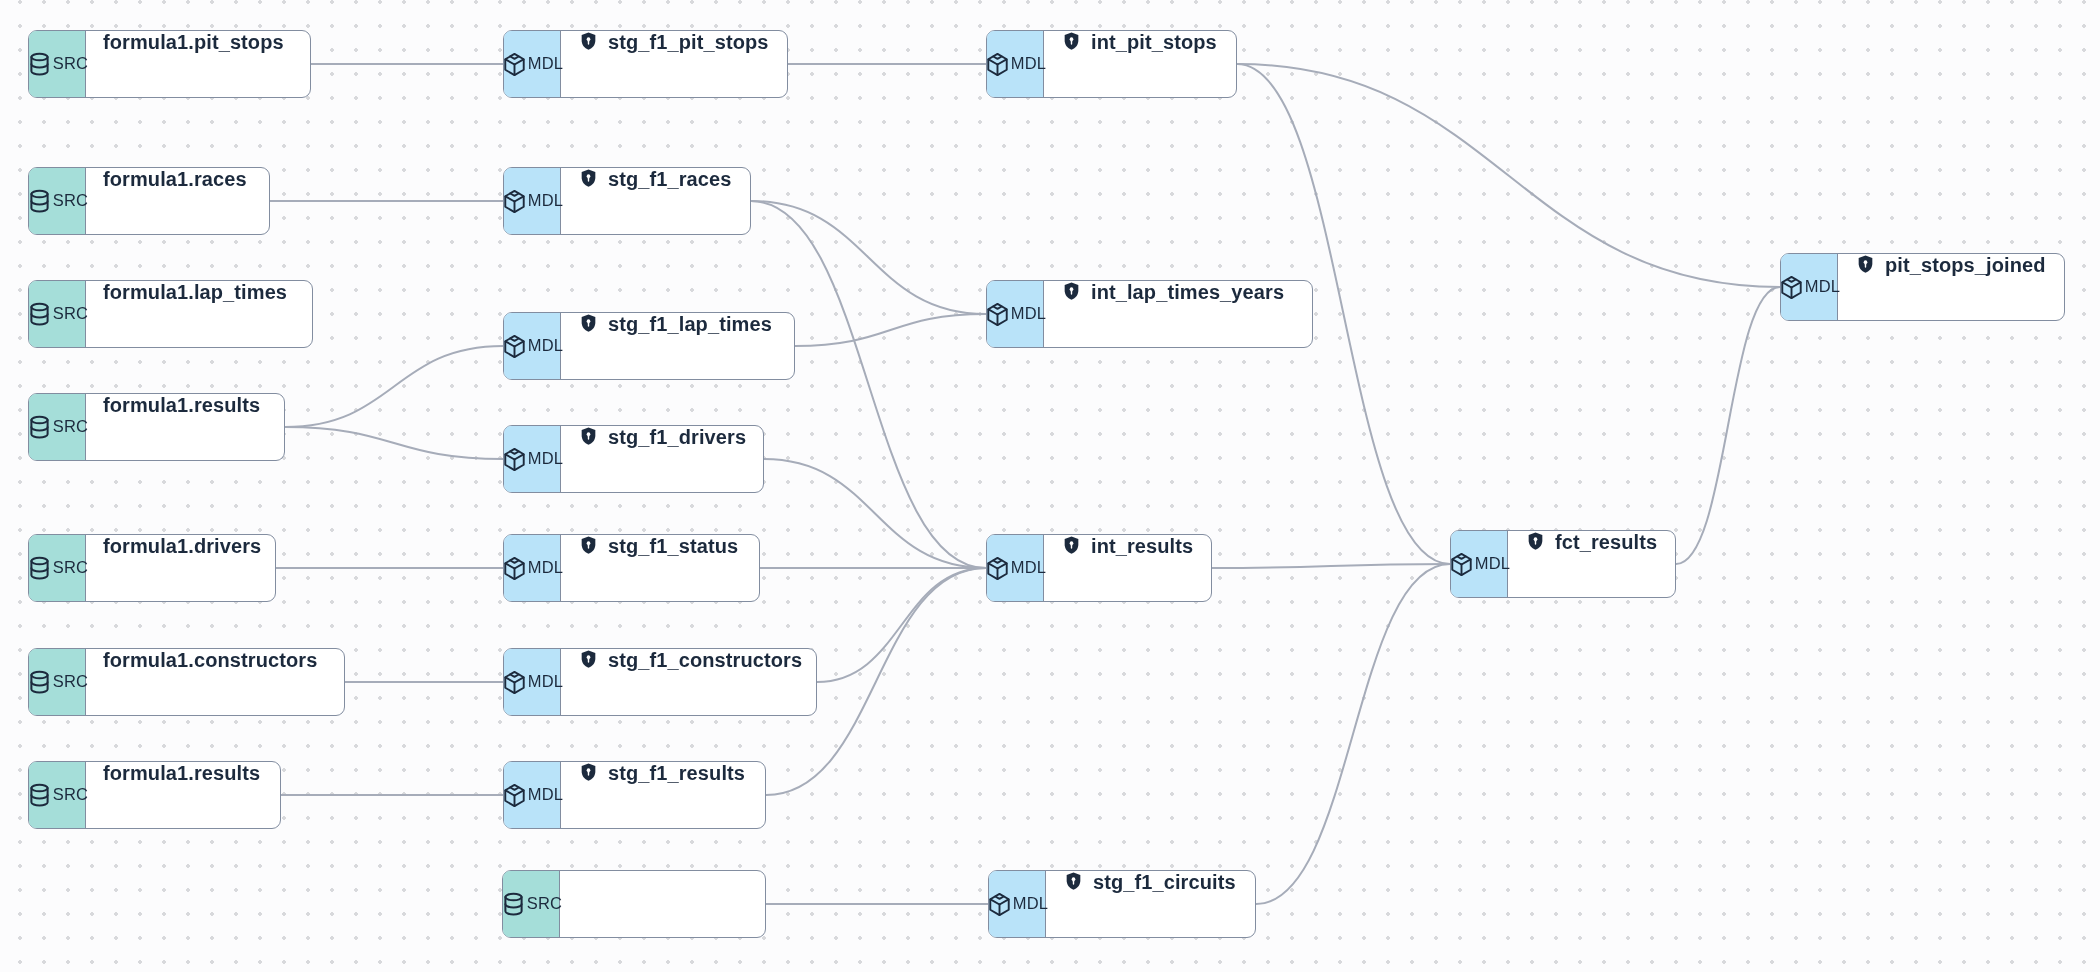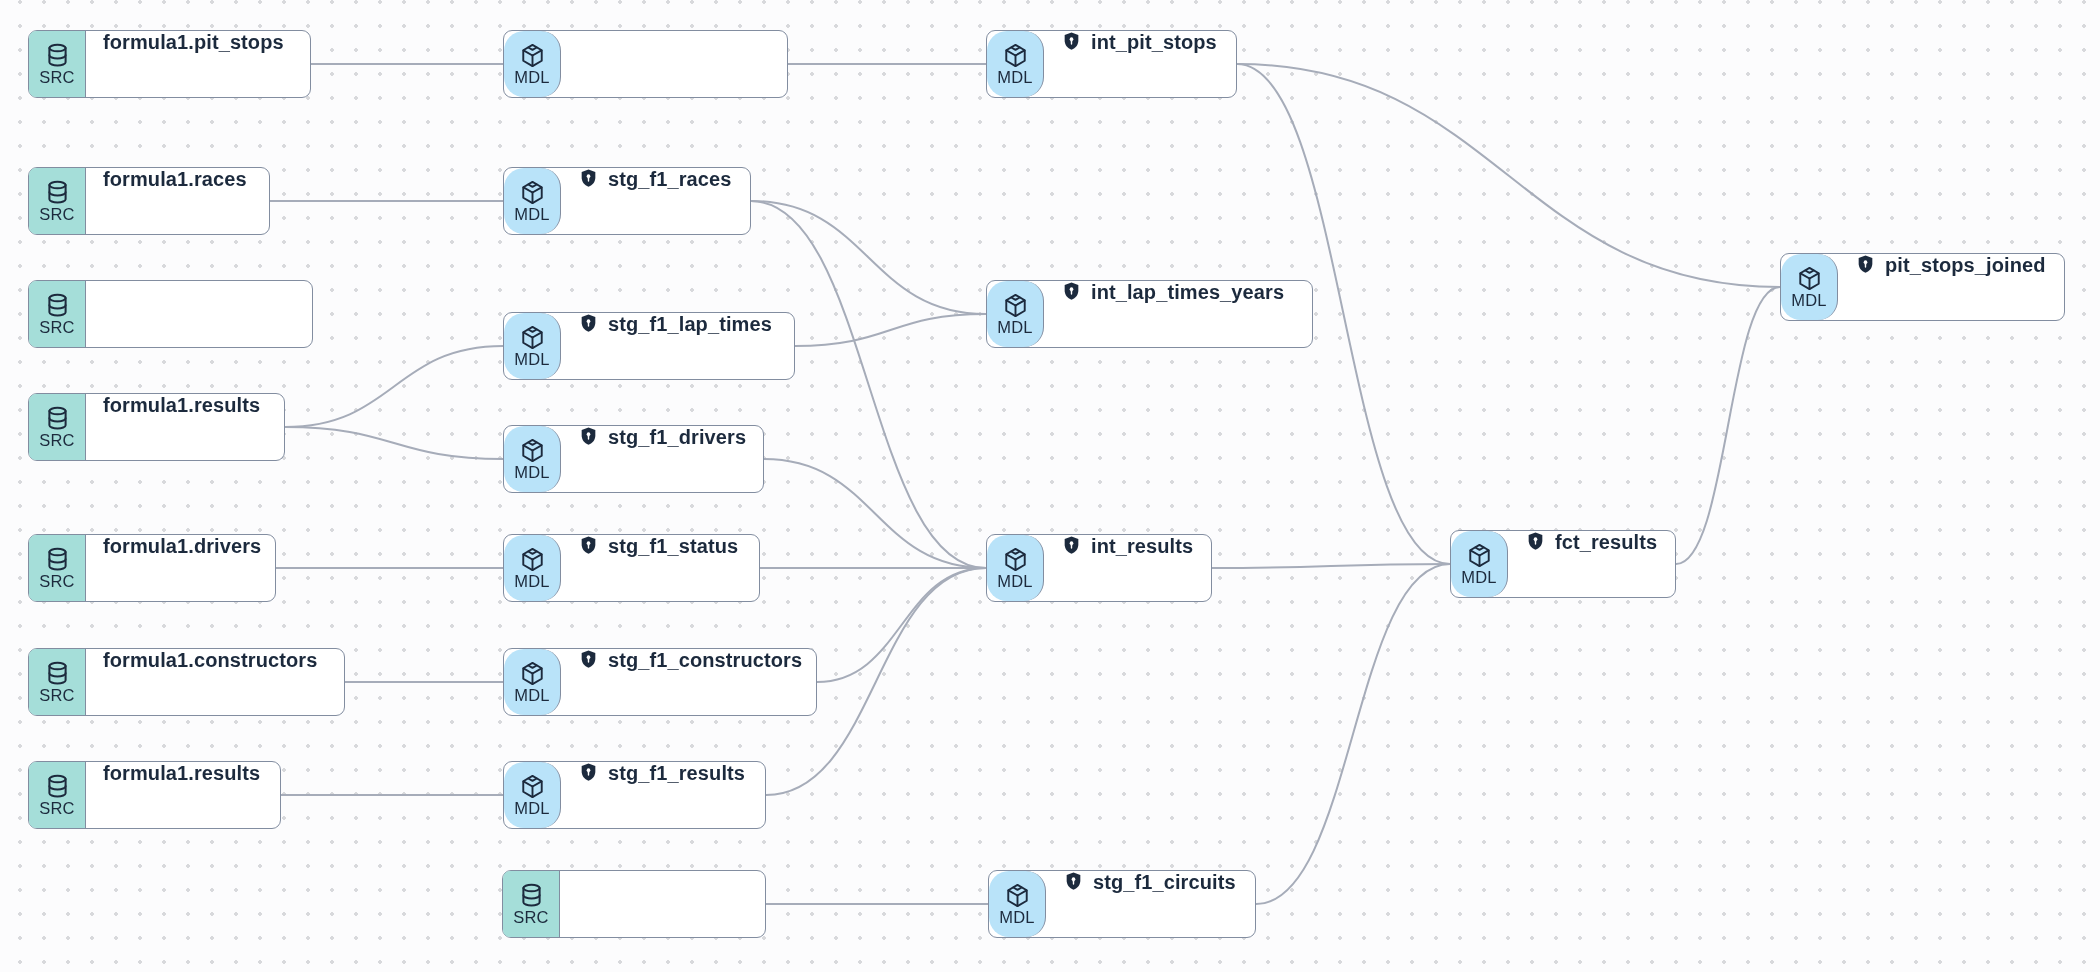--- a/index.html
+++ b/index.html
@@ -28,25 +28,25 @@
     position:absolute;display:flex;box-sizing:border-box;
     background:var(--node_bg);
     border:1.5px solid var(--border);
     border-radius:9px;
     cursor:pointer;
   }
   .badge{
     flex:0 0 56px;width:56px;
     border-right:1.5px solid var(--border);
     border-radius:7px 0 0 7px;
-    display:flex;flex-direction:column;align-items:center;justify-content:center;
+    display:flex;flex-direction:row;align-items:center;justify-content:center;
     gap:0px;color:var(--text);
   }
   .badge.SRC{background:var(--src_bg);}
-  .badge.MDL{background:var(--mdl_bg);border-radius:20px;}
+  .badge.MDL{background:var(--mdl_bg);}
   .badge .ktext{font-size:16.5px;line-height:1.05;letter-spacing:.2px;}
   .badge .nicon{display:flex;align-items:center;justify-content:center;}
   .badge .nicon svg{width:27px;height:27px;stroke:var(--text);}
   .label{
     flex:1;display:flex;align-items:flex-start;gap:9px;
     padding:0 12px 0 17px;
     font-size:20px;color:var(--text);white-space:nowrap;font-weight:bold;
   }
   .label .shield{display:flex;align-items:center;}
   .label .shield svg{width:21px;height:21px;}
@@ -115,20 +115,24 @@
     <div class="badge SRC">
       <span class="nicon">
           <svg viewBox="0 0 24 24" fill="none" stroke-width="1.8" stroke-linecap="round" stroke-linejoin="round">
         <ellipse cx="12" cy="5.4" rx="7.2" ry="2.9"></ellipse>
         <path d="M4.8 5.4v6.3c0 1.6 3.22 2.9 7.2 2.9s7.2-1.3 7.2-2.9V5.4"></path>
         <path d="M4.8 11.7V18c0 1.6 3.22 2.9 7.2 2.9s7.2-1.3 7.2-2.9v-6.3"></path>
       </svg>
         </span>
       <span class="ktext">SRC</span>
     </div>
+    <div class="label">
+
+      <span class="ltext">formula1.lap_times</span>
+    </div>
     </div>
     <div class="node" style="left: 28px; top: 393px; width: 257px; height: 68px;">
     <div class="badge SRC">
       <span class="nicon">
           <svg viewBox="0 0 24 24" fill="none" stroke-width="1.8" stroke-linecap="round" stroke-linejoin="round">
         <ellipse cx="12" cy="5.4" rx="7.2" ry="2.9"></ellipse>
         <path d="M4.8 5.4v6.3c0 1.6 3.22 2.9 7.2 2.9s7.2-1.3 7.2-2.9V5.4"></path>
         <path d="M4.8 11.7V18c0 1.6 3.22 2.9 7.2 2.9s7.2-1.3 7.2-2.9v-6.3"></path>
       </svg>
         </span>
@@ -204,20 +208,30 @@
       <span class="nicon">
           <svg viewBox="0 0 24 24" fill="none" stroke-width="1.7" stroke-linecap="round" stroke-linejoin="round">
         <path d="M12 2.6 L20.2 7.3 V16.7 L12 21.4 L3.8 16.7 V7.3 Z"></path>
         <path d="M8.3 4.9 L12 7 L15.7 4.9"></path>
         <path d="M4 7.5 L12 12 L20 7.5"></path>
         <path d="M12 12 V21.2"></path>
       </svg>
         </span>
       <span class="ktext">MDL</span>
     </div>
+    <div class="label">
+      <span class="shield">
+          <svg viewBox="0 0 24 24">
+        <path fill="#1c2a3d" d="M12 1.6 L19.8 4.5 V10.9 C19.8 16 16.7 19.7 12 21.5 C7.3 19.7 4.2 16 4.2 10.9 V4.5 Z"></path>
+        <circle cx="12" cy="9.3" r="2.1" fill="#ffffff"></circle>
+        <rect x="11.2" y="10.8" width="1.6" height="4.8" rx="0.8" fill="#ffffff"></rect>
+      </svg>
+        </span>
+      <span class="ltext">stg_f1_pit_stops</span>
+    </div>
     </div>
     <div class="node" style="left: 503px; top: 167px; width: 248px; height: 68px;">
     <div class="badge MDL">
       <span class="nicon">
           <svg viewBox="0 0 24 24" fill="none" stroke-width="1.7" stroke-linecap="round" stroke-linejoin="round">
         <path d="M12 2.6 L20.2 7.3 V16.7 L12 21.4 L3.8 16.7 V7.3 Z"></path>
         <path d="M8.3 4.9 L12 7 L15.7 4.9"></path>
         <path d="M4 7.5 L12 12 L20 7.5"></path>
         <path d="M12 12 V21.2"></path>
       </svg>

